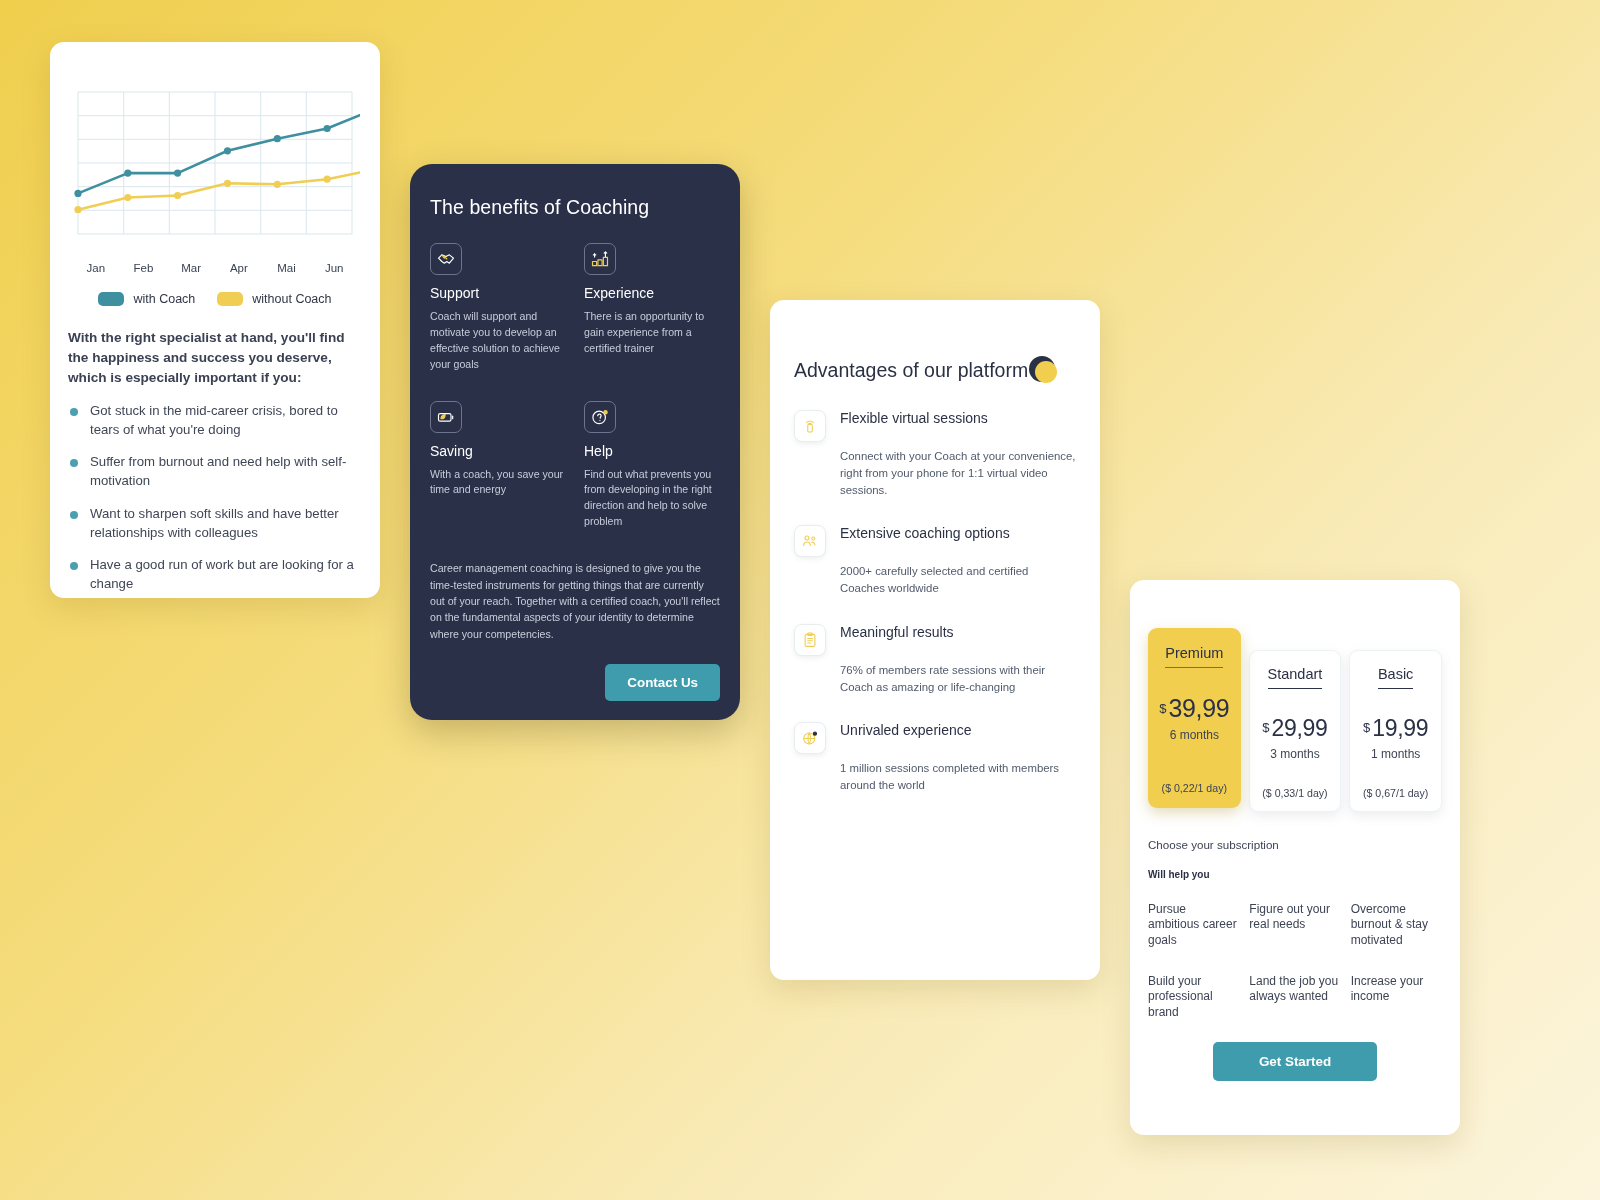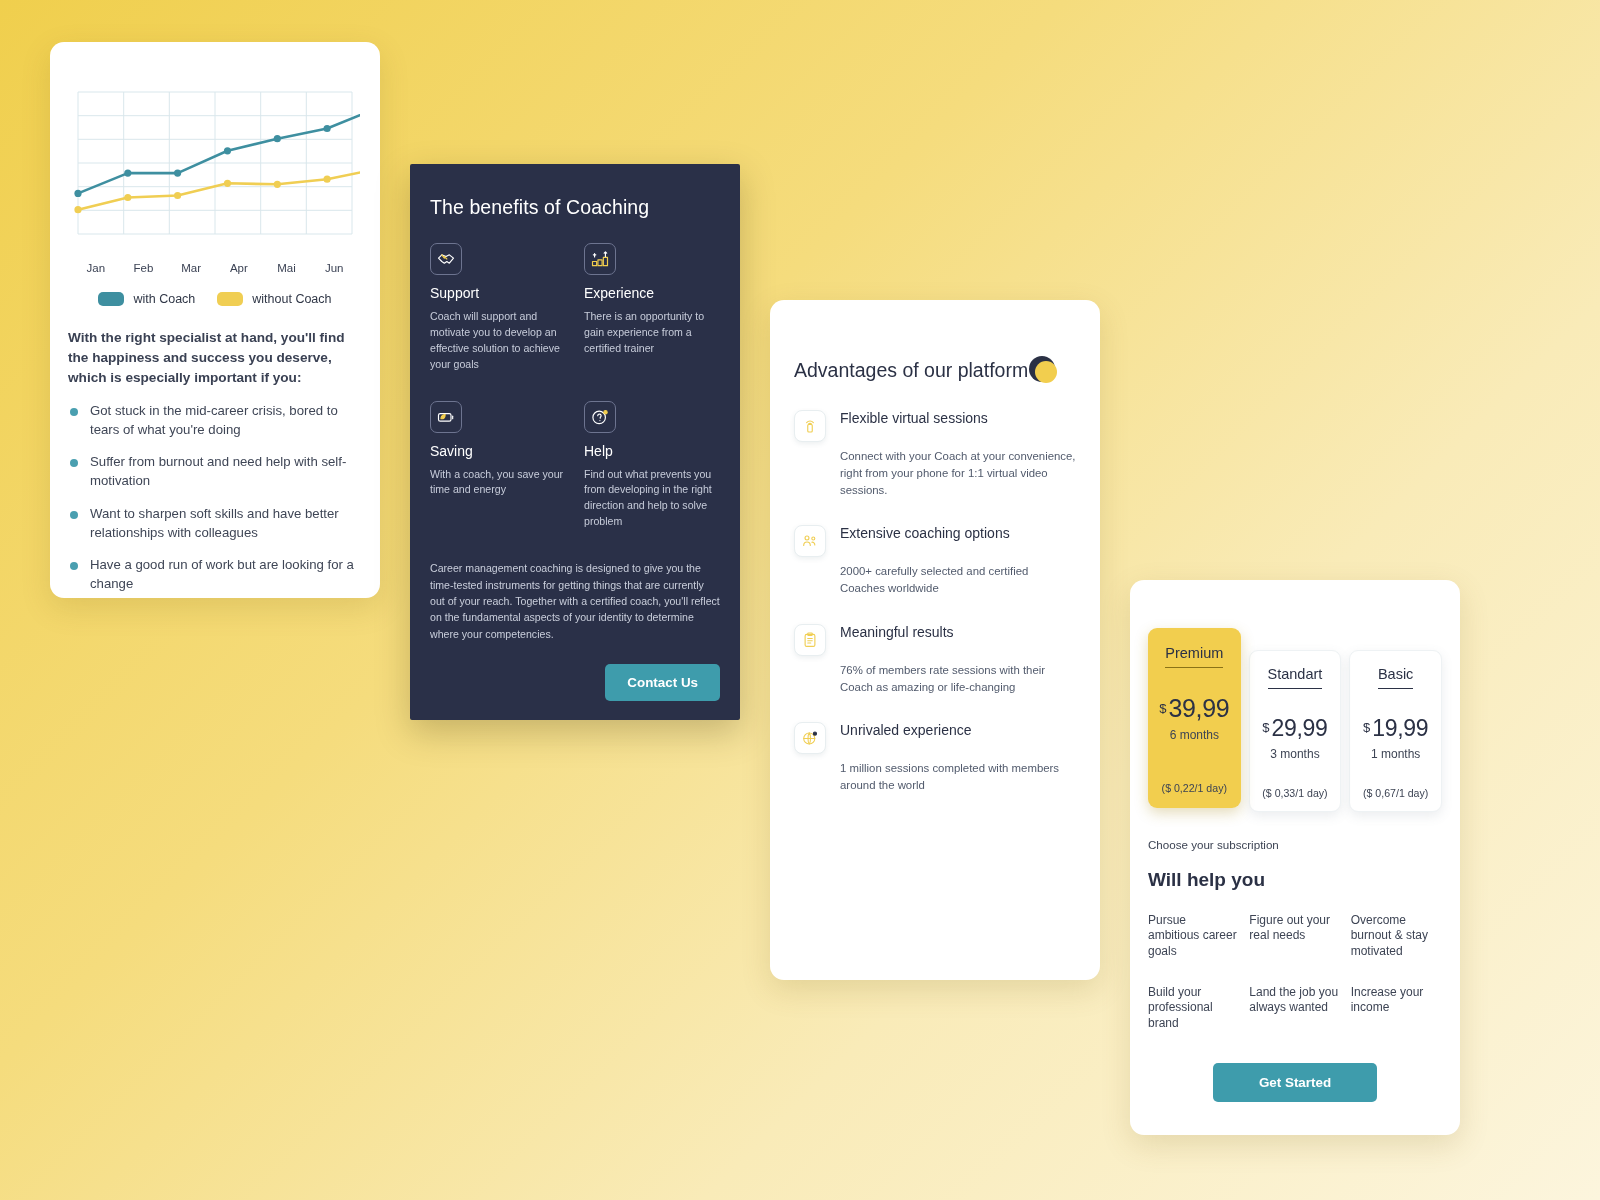--- a/index.html
+++ b/index.html
@@ -48,21 +48,21 @@
     font-size: 13.2px; line-height: 1.42; color: #3f4656;
   }
   ul.bullets li .dot {
     position: absolute; left: 2px; top: 6px;
     width: 8px; height: 8px; border-radius: 50%; background: #4a9fb0;
   }
 
   
   #card-benefits {
     left: 410px; top: 164px; width: 330px; height: 556px;
-    background: #2a3048; border-radius: 2px;
+    background: #2a3048; border-radius: 22px;
     box-shadow: 0 12px 34px rgba(60, 50, 10, 0.26);
     padding: 32px 20px 20px 20px;
   }
   .dark-title { color: #ffffff; font-size: 19.5px; font-weight: 400; letter-spacing: .1px; }
   .benefit-grid {
     display: grid; grid-template-columns: 1fr 1fr;
     column-gap: 18px; row-gap: 28px; margin-top: 24px;
   }
   .benefit-icon {
     width: 32px; height: 32px; border-radius: 7px;
@@ -131,29 +131,29 @@
   .plan.standard .plan-name, .plan.basic .plan-name { border-bottom: 1.4px solid #2b3145; }
   .plan-price { margin-top: 26px; color: #2b3145; white-space: nowrap; }
   .plan-price .cur { font-size: 13px; vertical-align: 4px; margin-right: 2px; }
   .plan-price .amt { font-size: 23px; font-weight: 500; letter-spacing: -.3px; }
   .plan.premium .plan-price .amt { font-size: 25px; }
   .plan-term { font-size: 12px; color: #3d4454; margin-top: 5px; }
   .plan-daily { font-size: 10.6px; color: #3d4454; margin-top: 26px; }
   .plan.premium .plan-daily { margin-top: 40px; }
 
   .choose { font-size: 11.6px; color: #3d4454; margin-top: 26px; }
-  .willhelp { font-size: 19px; font-weight: 700; color: #2b3145; margin-top: 18px; }
+  .willhelp { font-size: 10px; font-weight: 700; color: #2b3145; margin-top: 18px; }
   .help-grid {
     display: grid; grid-template-columns: repeat(3, 1fr);
     column-gap: 10px; row-gap: 18px; margin-top: 14px;
   }
   .help-cell .dot { width: 8px; height: 8px; border-radius: 50%; background: #4a9fb0; }
   .help-cell p { font-size: 12px; line-height: 1.28; color: #3d4454; margin-top: 8px; }
   .btn-start {
-    display: block; margin: 32px auto 0 auto;
+    display: block; margin: 22px auto 0 auto;
     background: #3e9cac; color: #fff; border: none; border-radius: 5px;
     font-size: 13.4px; font-weight: 700; padding: 12px 46px; cursor: pointer;
     font-family: "Liberation Sans", sans-serif;
   }
 </style>
 </head>
 <body>
 
 <section class="card" id="card-chart">
 

